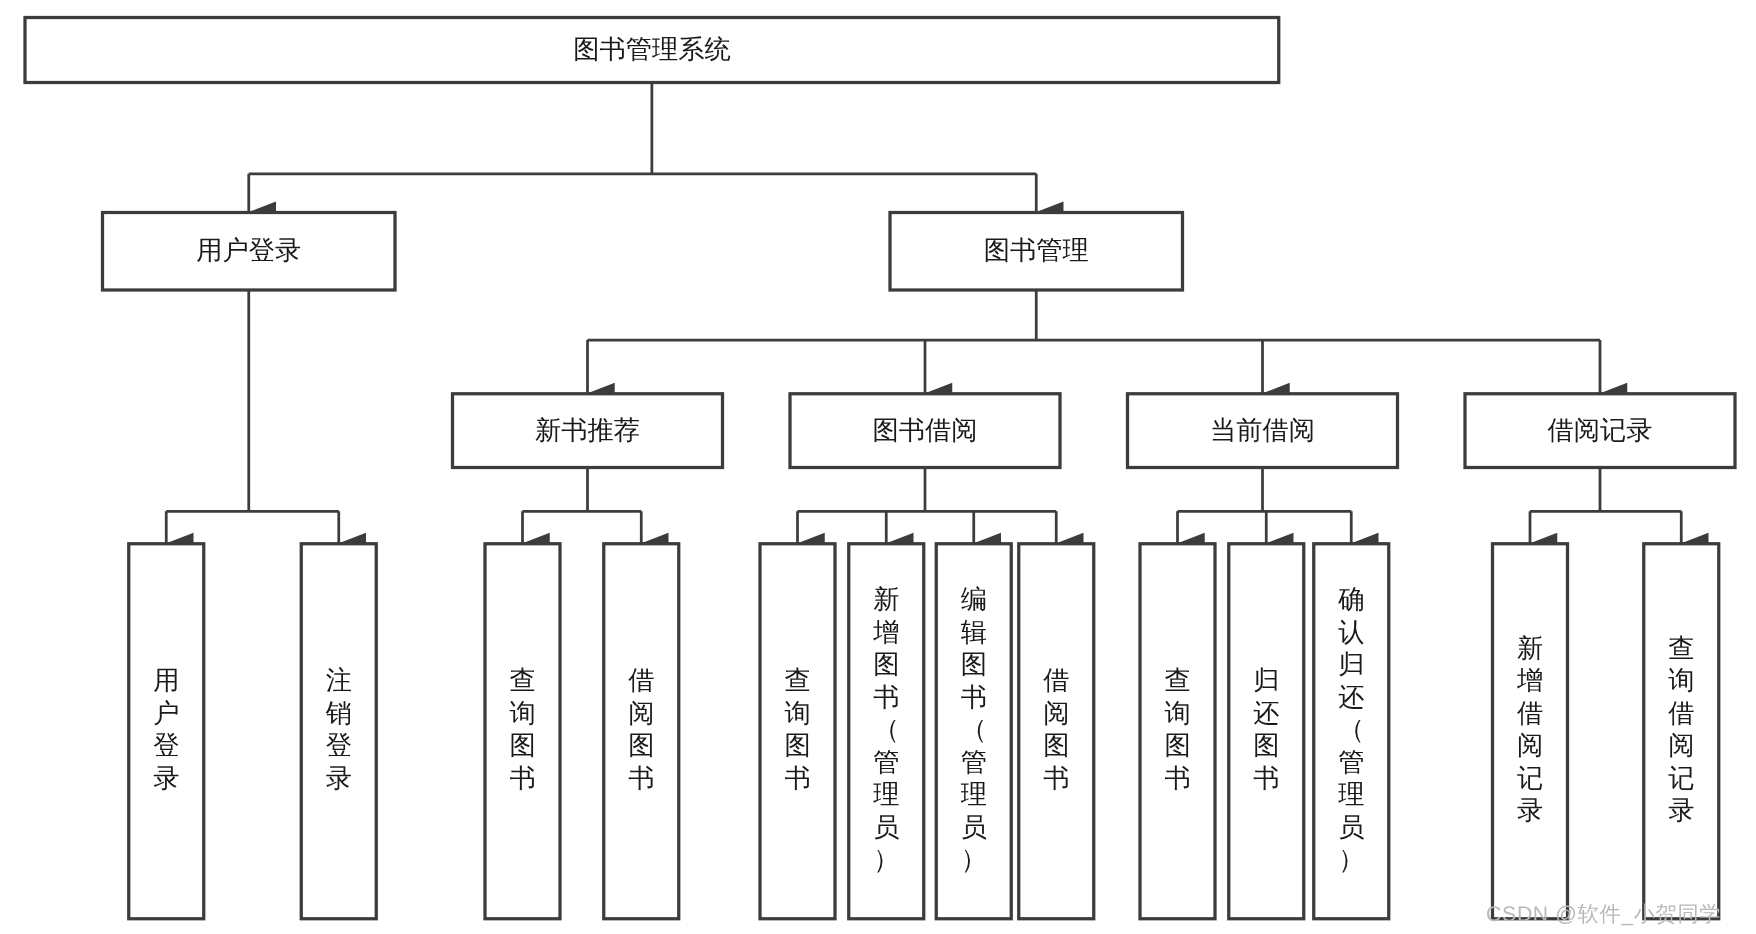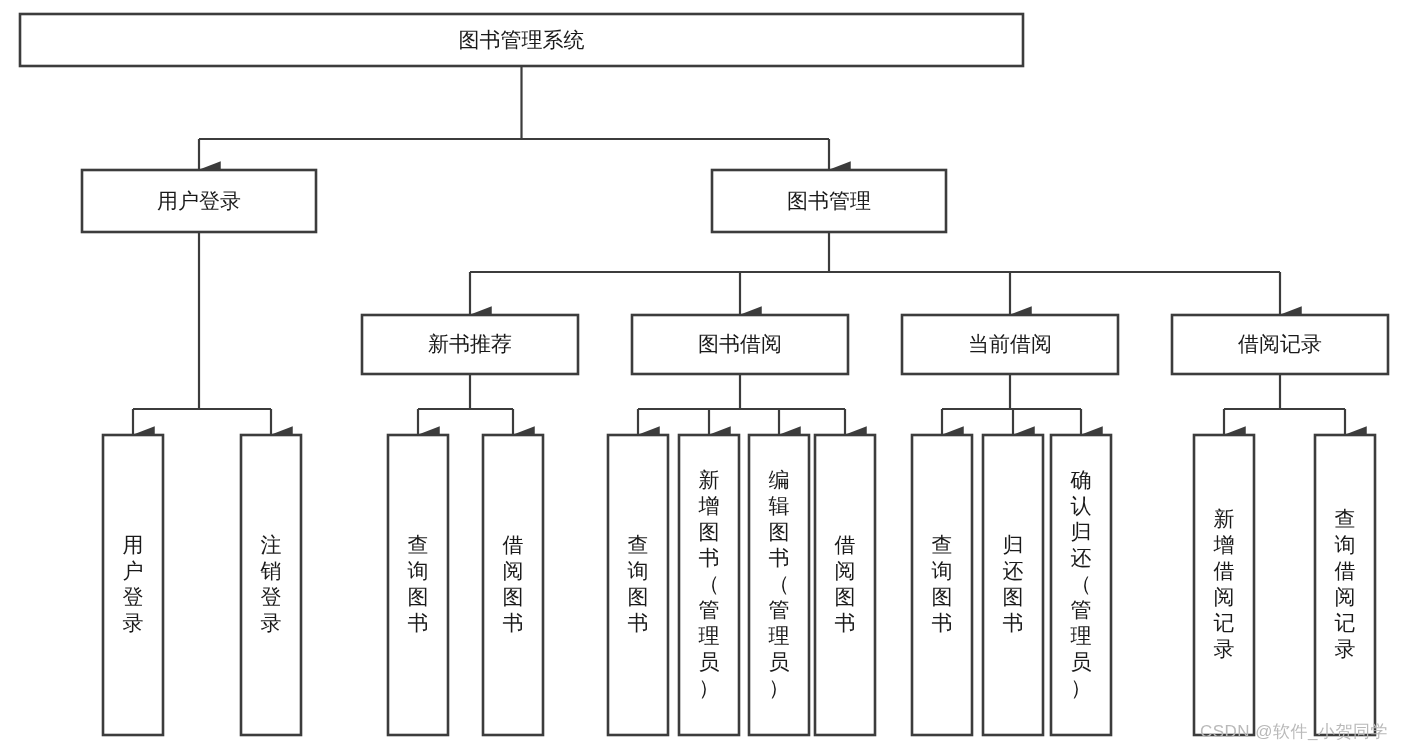--- a/index.html
+++ b/index.html
@@ -12,21 +12,21 @@
   svg#tree{position:absolute;left:0;top:0;width:1405px;height:747px;display:block;}
   .node-rect{fill:#ffffff;stroke:#3c3c3c;stroke-width:2.6;}
   .edge{stroke:#3c3c3c;stroke-width:2.2;fill:none;}
   .node-label{
     font-family:"Liberation Sans","DejaVu Sans",sans-serif;
     fill:#1a1a1a;text-anchor:middle;dominant-baseline:middle;
   }
   .label-h{font-size:21px;}
   .label-v{font-size:21px;}
   .watermark{
-    position:absolute;right:17px;bottom:4px;
+    position:absolute;right:28px;bottom:4px;
     font-family:"Liberation Sans","DejaVu Sans",sans-serif;
     font-size:17px;color:#b9b9b9;white-space:nowrap;
     letter-spacing:.5px;pointer-events:none;
   }
 </style>
 </head>
 <body>
 
 <div id="diagram-root">
   <svg id="tree" viewBox="0 0 1405 747">

